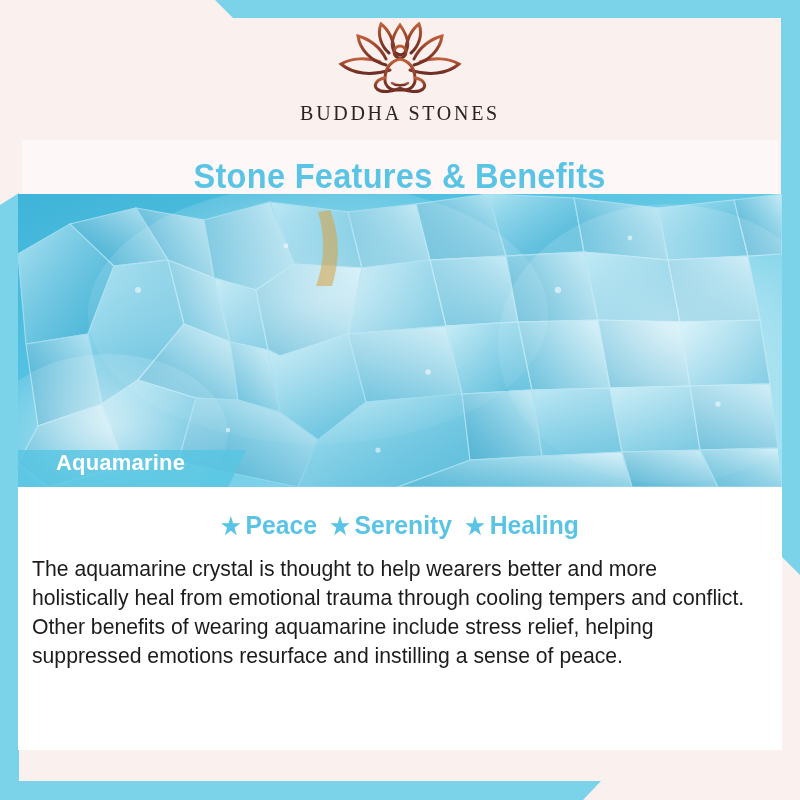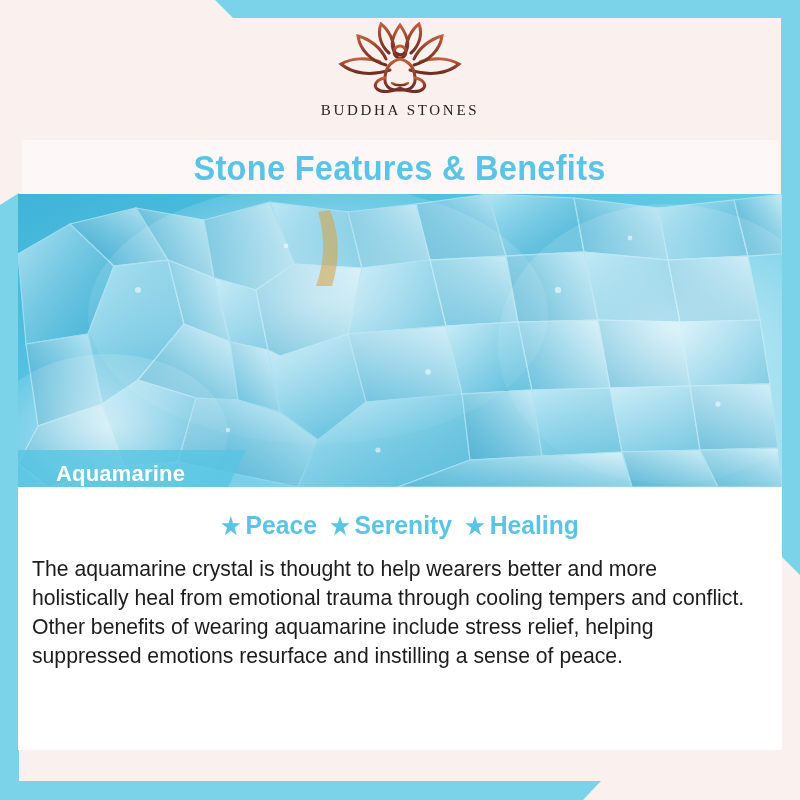--- a/index.html
+++ b/index.html
@@ -34,33 +34,33 @@
   
   #header {
     position:absolute; top:0; left:0; width:800px; height:150px;
     display:flex; flex-direction:column;
     align-items:center; justify-content:flex-start;
     padding-top:22px;
   }
   #logo-mark { width:132px; height:74px; display:block; }
   #brand-name {
     font-family:"Liberation Serif", serif;
-    font-size:15px;
+    font-size:20px;
     letter-spacing:2.7px;
     color:#2b2320;
     margin-top:6px;
     white-space:nowrap;
   }
 
   
   #title-banner {
     position:absolute; top:140px; left:22px;
     width:756px; height:56px;
     background:#fdf8f7;
-    display:flex; align-items:center; justify-content:center;
+    display:flex; align-items:flex-end; justify-content:center;
   }
   #page-title {
     font-family:"Liberation Sans Narrow","Liberation Sans", sans-serif;
     font-weight:bold;
     font-size:35px;
     letter-spacing:.3px;
     color:#5ac4e6;
     transform:scaleX(0.93);
     white-space:nowrap;
   }
@@ -73,21 +73,21 @@
     background:#35a8cd;
   }
   #photo svg { display:block; width:764px; height:293px; }
 
   
   #stone-label {
     position:absolute; top:450px; left:18px;
     width:228px; height:37px;
     background:rgba(88,198,226,0.80);
     clip-path: polygon(0 0, 228px 0, 210px 37px, 0 37px);
-    display:flex; align-items:flex-end;
+    display:flex; align-items:flex-start;
   }
   #stone-label-text {
     color:#ffffff; font-weight:bold;
     font-size:22px; letter-spacing:.2px;
     margin-left:38px; white-space:nowrap;
   }
 
   
   #content {
     position:absolute; top:487px; left:18px;

